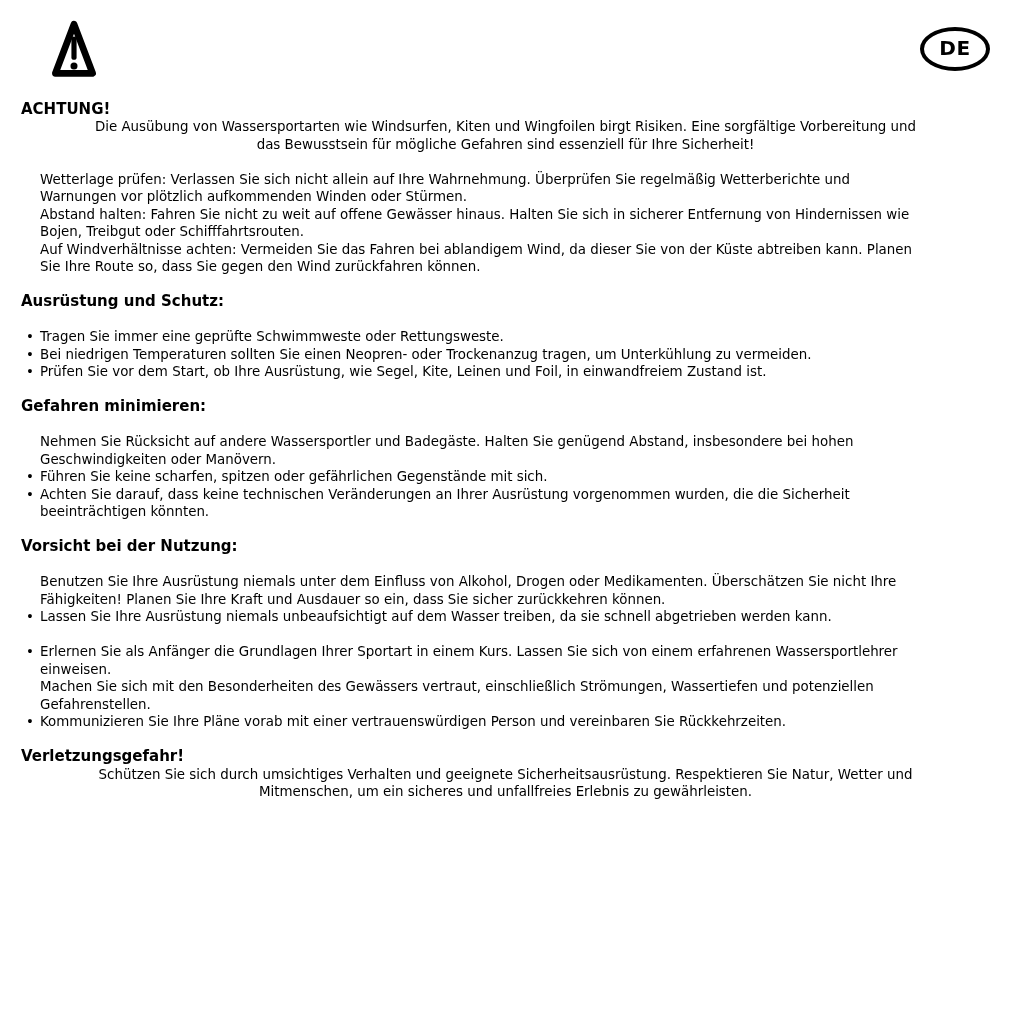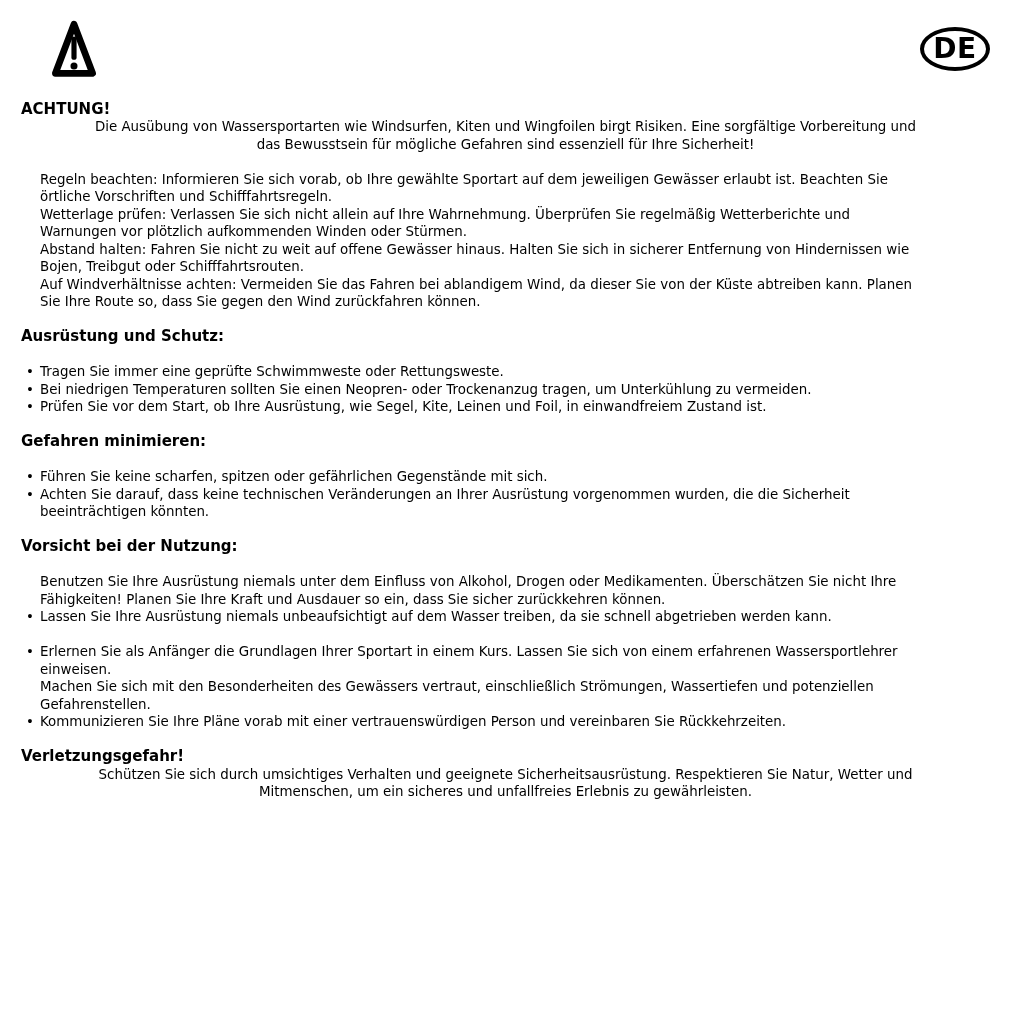--- a/index.html
+++ b/index.html
@@ -28,21 +28,21 @@
   .warn-icon { margin-left: 30px; flex: 0 0 auto; }
   .lang-badge {
     margin-left: auto;
     margin-right: 22px;
     margin-top: 9px;
     width: 62px; height: 36px;
     border: 4px solid #000;
     border-radius: 50%;
     display: flex; align-items: center; justify-content: center;
     font-weight: bold;
-    font-size: 28px;
+    font-size: 20px;
     letter-spacing: 0.5px;
   }
 
   
   main { margin-top: 16px; padding-right: 22px; }
   section { margin: 0 0 17.5px 0; }
   .heading { font-weight: bold; font-size: 15px; }
   .items.detached { margin-top: 17.5px; }
   .item {
     position: relative;
@@ -79,41 +79,41 @@
   <main>
       <section>
         <div class="heading">ACHTUNG!</div>
         <div class="items">
           <div class="item plain">Die Ausübung von Wassersportarten wie Windsurfen, Kiten und Wingfoilen birgt Risiken. Eine sorgfältige Vorbereitung und
 das Bewusstsein für mögliche Gefahren sind essenziell für Ihre Sicherheit!</div>
         </div>
       </section>
       <section>
         <div class="items detached">
-          <div class="item indent">Regeln beachten: Informieren Sie sich vorab, ob Ihre gewählte Sportart auf dem jeweiligen Gewässer erlaubt ist. Beachten Sie
-örtliche Vorschriften und Schifffahrtsregeln.</div>
           <div class="item indent">Wetterlage prüfen: Verlassen Sie sich nicht allein auf Ihre Wahrnehmung. Überprüfen Sie regelmäßig Wetterberichte und
 Warnungen vor plötzlich aufkommenden Winden oder Stürmen.</div>
           <div class="item indent">Abstand halten: Fahren Sie nicht zu weit auf offene Gewässer hinaus. Halten Sie sich in sicherer Entfernung von Hindernissen wie
 Bojen, Treibgut oder Schifffahrtsrouten.</div>
           <div class="item indent">Auf Windverhältnisse achten: Vermeiden Sie das Fahren bei ablandigem Wind, da dieser Sie von der Küste abtreiben kann. Planen
 Sie Ihre Route so, dass Sie gegen den Wind zurückfahren können.</div>
         </div>
       </section>
       <section>
         <div class="heading">Ausrüstung und Schutz:</div>
         <div class="items detached">
           <div class="item bullet">Tragen Sie immer eine geprüfte Schwimmweste oder Rettungsweste.</div>
           <div class="item bullet">Bei niedrigen Temperaturen sollten Sie einen Neopren- oder Trockenanzug tragen, um Unterkühlung zu vermeiden.</div>
           <div class="item bullet">Prüfen Sie vor dem Start, ob Ihre Ausrüstung, wie Segel, Kite, Leinen und Foil, in einwandfreiem Zustand ist.</div>
         </div>
       </section>
       <section>
         <div class="heading">Gefahren minimieren:</div>
         <div class="items detached">
+          <div class="item indent">Nehmen Sie Rücksicht auf andere Wassersportler und Badegäste. Halten Sie genügend Abstand, insbesondere bei hohen
+Geschwindigkeiten oder Manövern.</div>
           <div class="item bullet">Führen Sie keine scharfen, spitzen oder gefährlichen Gegenstände mit sich.</div>
           <div class="item bullet">Achten Sie darauf, dass keine technischen Veränderungen an Ihrer Ausrüstung vorgenommen wurden, die die Sicherheit
 beeinträchtigen könnten.</div>
         </div>
       </section>
       <section>
         <div class="heading">Vorsicht bei der Nutzung:</div>
         <div class="items detached">
           <div class="item indent">Benutzen Sie Ihre Ausrüstung niemals unter dem Einfluss von Alkohol, Drogen oder Medikamenten. Überschätzen Sie nicht Ihre
 Fähigkeiten! Planen Sie Ihre Kraft und Ausdauer so ein, dass Sie sicher zurückkehren können.</div>

